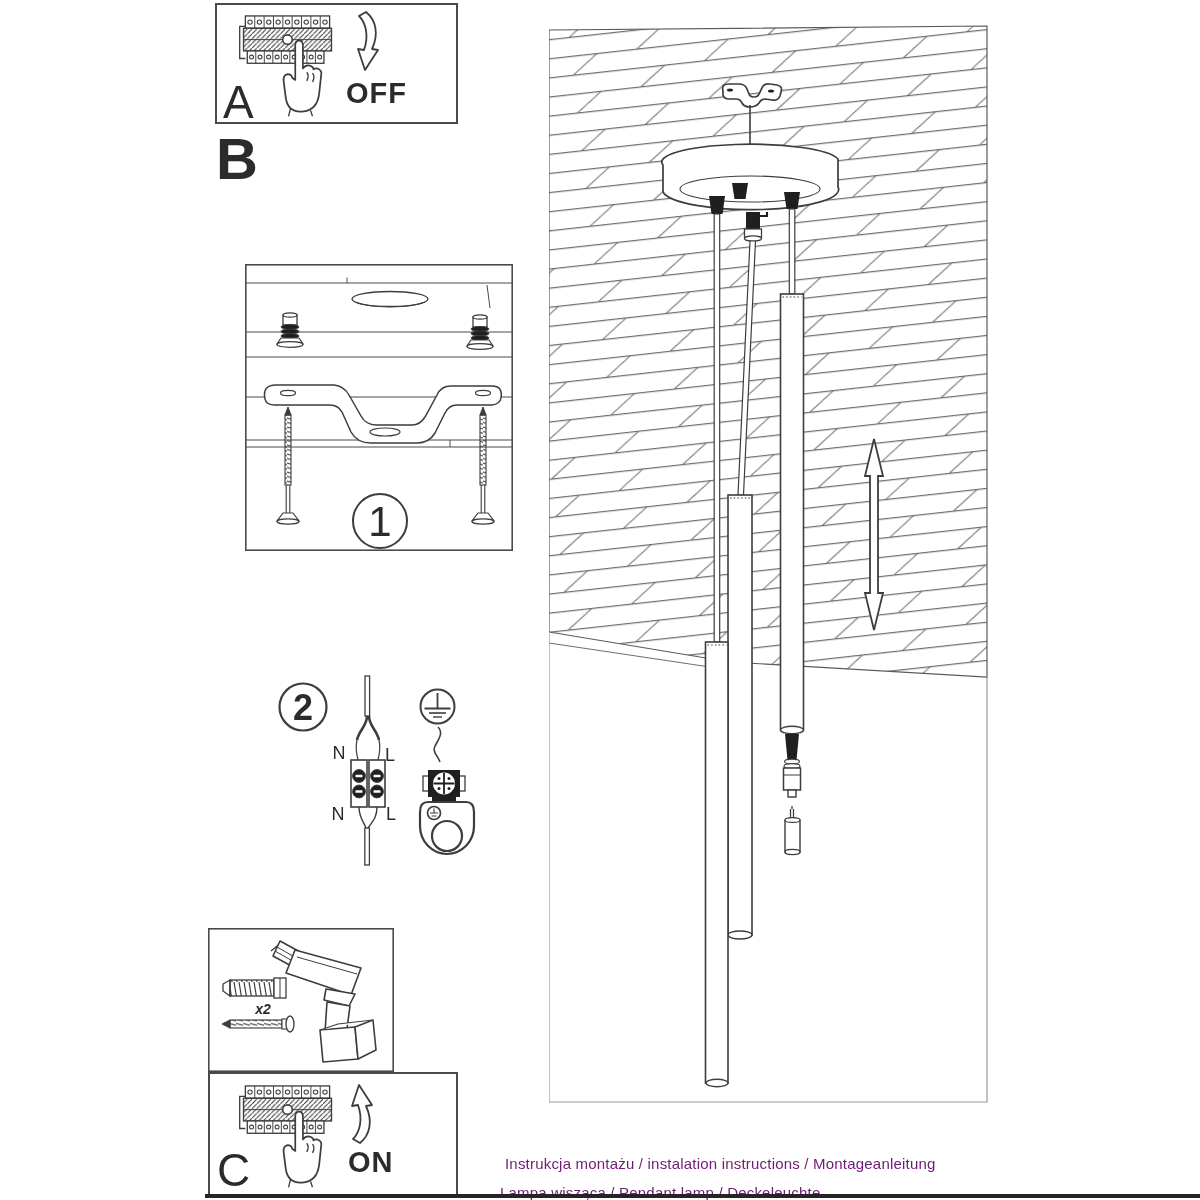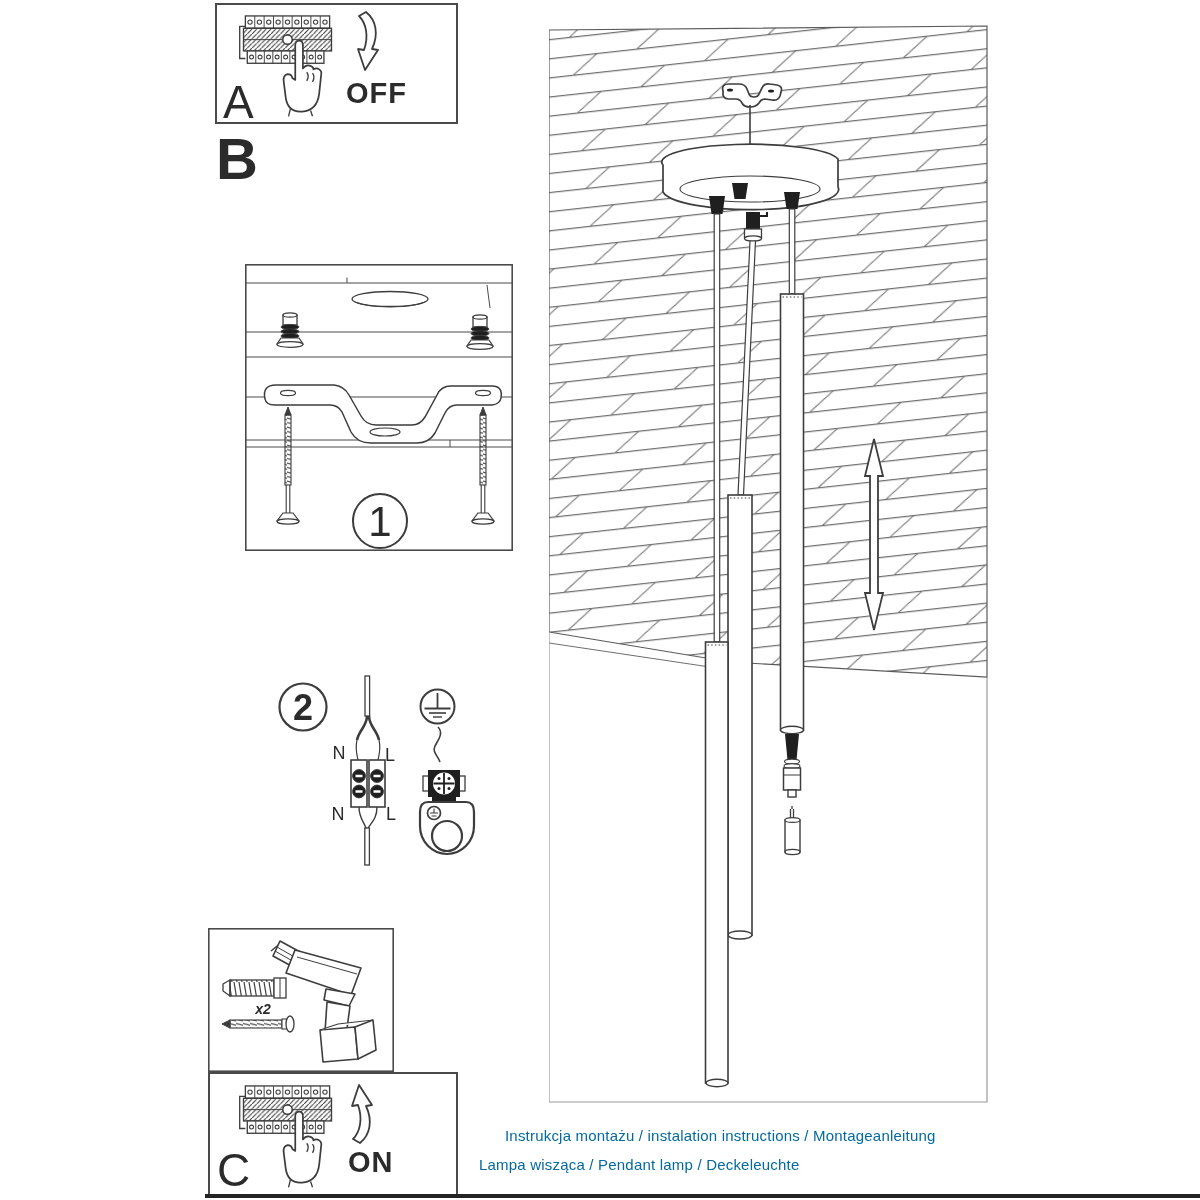--- a/index.html
+++ b/index.html
@@ -1,20 +1,20 @@
 <!DOCTYPE html>
 <html><head>
 <meta charset="utf-8">
 <style>
   html,body{margin:0;padding:0;background:#e8e8e8;}
   .sheet{position:relative;width:1200px;height:1200px;background:#fff;overflow:hidden;
          font-family:"Liberation Sans", sans-serif;color:#2b2b2b;}
   .abs{position:absolute;}
   .letter-b{font-size:58px;font-weight:600;color:#2b2b2b;line-height:1;}
-  .footer-line{font-size:15px;color:#0369a1;letter-spacing:.2px;white-space:nowrap;}
+  .footer-line{font-size:15px;color:#701a75;letter-spacing:.2px;white-space:nowrap;margin-top:28px;}
   .bottom-rule{background:#242424;}
   svg text{font-family:"Liberation Sans", sans-serif;fill:#2b2b2b;}
   .cap{font-size:46px;}
   .state{font-size:29px;font-weight:600;letter-spacing:1px;}
   .stepnum1{font-size:42px;font-weight:500;}
   .stepnum2{font-size:36px;font-weight:700;}
   .nl{font-size:18px;}
   .x2{font-size:14px;font-weight:700;font-style:italic;}
 </style>
 </head>
@@ -293,16 +293,16 @@
     <g>
       <rect x="156.5" y="622" width="22.5" height="441" fill="#fff" stroke="#3d3d3d" stroke-width="1.6"></rect>
       <line x1="158.5" y1="625" x2="177.5" y2="625" stroke="#3d3d3d" stroke-width="1" stroke-dasharray="1.5 2.2"></line>
       <ellipse cx="168" cy="1063" rx="11" ry="3.7" fill="#fff" stroke="#3d3d3d" stroke-width="1.4"></ellipse>
     </g>
 
     <path d="M325,419 L334,456 L329,456 L329,573 L334,573 L325,610 L316,573 L321,573 L321,456 L316,456 Z" fill="#fff" stroke="#3d3d3d" stroke-width="1.8" stroke-linejoin="miter"></path>
   </svg>
 
   <div class="abs footer-line" style="left:505px;top:1127px">Instrukcja montażu / instalation instructions / Montageanleitung</div>
-  <div class="abs footer-line" style="left:479px;top:1156px">Lampa wisząca / Pendant lamp / Deckeleuchte</div>
+  <div class="abs footer-line" style="left:500px;top:1156px">Lampa wisząca / Pendant lamp / Deckeleuchte</div>
   <div class="abs bottom-rule" style="left:205px;top:1194px;width:995px;height:3.5px"></div>
 
 </div>
 
 </body></html>

